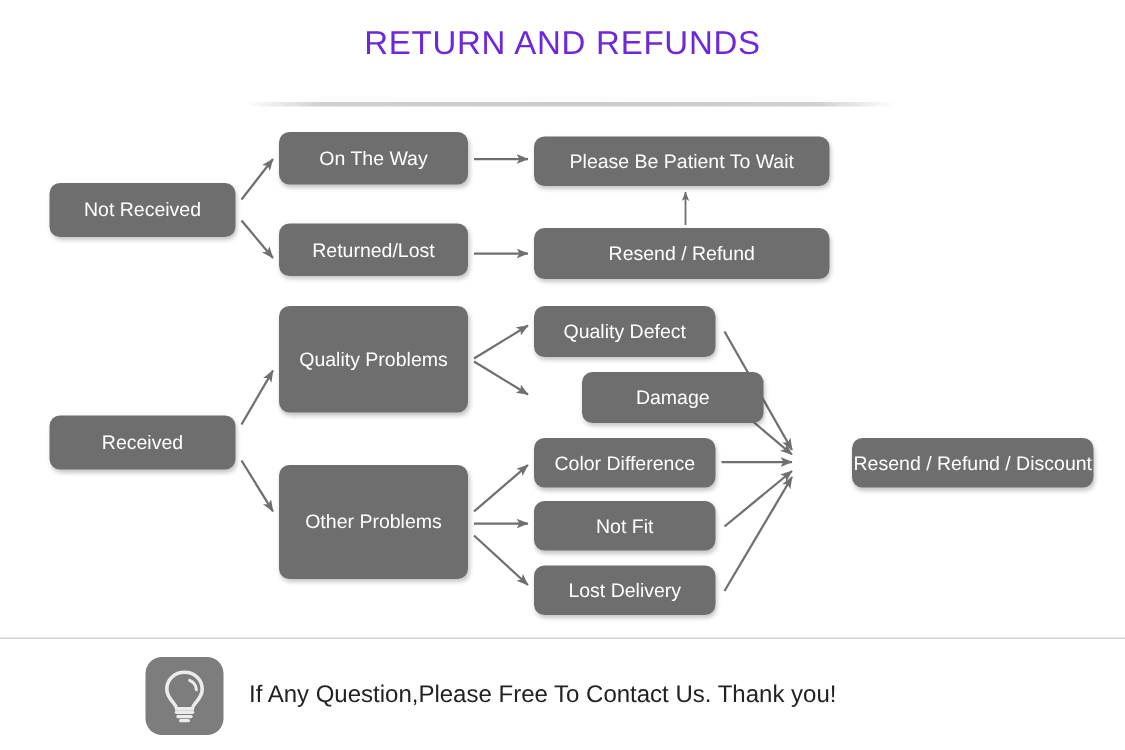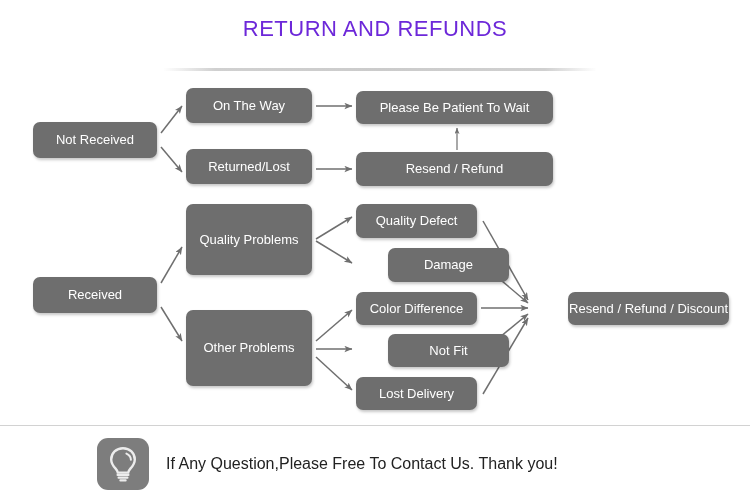--- a/index.html
+++ b/index.html
@@ -154,21 +154,21 @@
   <div class="node" style="left:186px; top:88px;  width:126px; height:35px;">On The Way</div>
   <div class="node" style="left:186px; top:149px; width:126px; height:35px;">Returned/Lost</div>
   <div class="node" style="left:356px; top:91px;  width:197px; height:33px;">Please Be Patient To Wait</div>
   <div class="node" style="left:356px; top:152px; width:197px; height:34px;">Resend / Refund</div>
   <div class="node" style="left:33px;  top:277px; width:124px; height:36px;">Received</div>
   <div class="node" style="left:186px; top:204px; width:126px; height:71px;">Quality Problems</div>
   <div class="node" style="left:186px; top:310px; width:126px; height:76px;">Other Problems</div>
   <div class="node" style="left:356px; top:204px; width:121px; height:34px;">Quality Defect</div>
   <div class="node" style="left:356px; top:248px; width:121px; height:34px;margin-left:32px;">Damage</div>
   <div class="node" style="left:356px; top:292px; width:121px; height:33px;">Color Difference</div>
-  <div class="node" style="left:356px; top:334px; width:121px; height:33px;margin-left:32px;">Not Fit</div>
+  <div class="node" style="left:356px; top:334px; width:121px; height:33px;">Not Fit</div>
   <div class="node" style="left:356px; top:377px; width:121px; height:33px;">Lost Delivery</div>
   <div class="node" style="left:533px; top:292px; width:161px; height:33px;margin-left:35px;">Resend / Refund / Discount</div>
 
   <div id="footer-divider"></div>
   <div id="footer">
     <div id="bulb-badge">
       <svg width="34" height="38" viewBox="0 0 34 38" xmlns="http://www.w3.org/2000/svg">
         <path d="M17 3.2 C 10.2 3.2 5.2 8.2 5.2 14.4 C 5.2 18.6 7.6 21.4 9.6 23.6
                  C 11 25.2 11.6 26.3 11.8 27.6 L 22.2 27.6 C 22.4 26.3 23 25.2 24.4 23.6
                  C 26.4 21.4 28.8 18.6 28.8 14.4 C 28.8 8.2 23.8 3.2 17 3.2 Z" fill="none" stroke="#ececec" stroke-width="2.4"></path>

